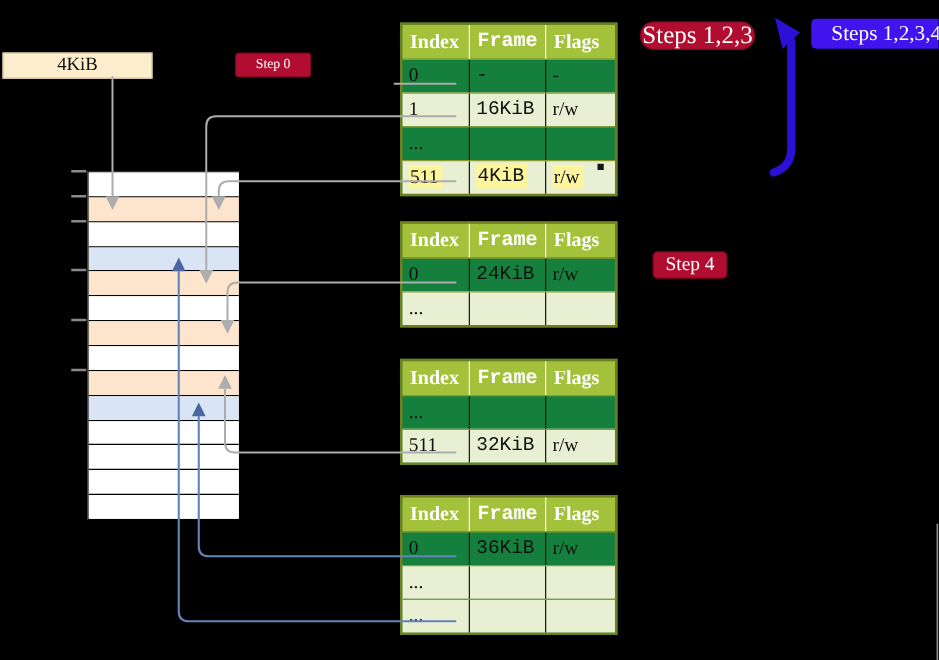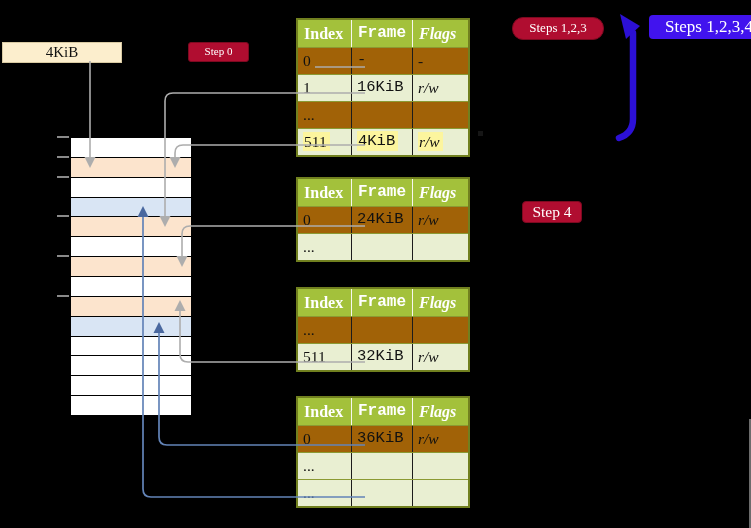--- a/index.html
+++ b/index.html
@@ -16,41 +16,41 @@
   .abs{position:absolute;}
   
   .frame-box{left:2px;top:42px;width:118px;height:19px;background:var(--box-beige);
     border:1px solid #d8c9a2;color:var(--text-black);font-size:15px;line-height:18px;
     text-align:center;}
   
   .badge{color:#fff;text-align:center;border-radius:3px;}
   .badge.red{background:var(--badge-red);border:1px solid #7d0920;}
   .badge.blue{background:var(--badge-blue);}
   #badge-step0{left:188px;top:42px;width:59px;height:18px;font-size:11px;line-height:17px;}
-  #badge-steps123{left:512px;top:17px;width:90px;height:21px;font-size:13px;line-height:20px;border-radius:11px;}
+  #badge-steps123{left:512px;top:17px;width:90px;height:21px;font-size:20px;line-height:20px;border-radius:11px;}
   #badge-steps1234{left:649px;top:15px;width:120px;height:24px;font-size:17px;line-height:23px;border-radius:4px;}
   #badge-step4{left:522px;top:157px;width:58px;height:20px;font-size:15.5px;line-height:19px;border-radius:4px;margin-top:44px;}
   
   #strip{left:70px;top:137px;width:120px;height:277px;border:1.5px solid #000;
     background:#fff;display:flex;flex-direction:column;}
   .mem-row{flex:1;border-bottom:1px solid #000;}
   .mem-row:last-child{border-bottom:none;}
   .white{background:var(--white);} .peach{background:var(--peach);} .blue{background:var(--pastel-blue);}
   .tick{left:57px;width:12px;height:2px;background:var(--tick-grey);}
   
-  .ptable{left:296px;width:170px;border:2px solid var(--olive-border);background:#a16207;
+  .ptable{left:320px;width:170px;border:2px solid var(--olive-border);background:#15803d;
     color:var(--text-black);font-size:15.5px;}
   .thead{display:flex;background:var(--header-green);color:#fff;font-weight:bold;
     font-size:16px;height:27px;line-height:27px;}
   .th{padding-left:6px;box-sizing:border-box;}
   .th+.th{border-left:1px solid #f7f7ef;}
   .trow{display:flex;height:26px;line-height:25px;border-top:1px solid var(--row-separator);}
   .td{padding-left:5px;box-sizing:border-box;position:relative;white-space:nowrap;}
   .td+.td{border-left:1px solid var(--cell-divider);}
-  .c-idx{width:53px;} .c-frm{width:61px;font-family:Liberation Mono, monospace;} .c-flg{width:52px;flex:1;font-style:italic;}
+  .c-idx{width:53px;} .c-frm{width:61px;font-family:Liberation Mono, monospace;} .c-flg{width:52px;flex:1;}
   .shade{background:var(--row-green);}
   .hl{background:var(--highlight-yellow);padding:1px 3px 1px 1px;}
   
   #overlay{left:0;top:0;width:751px;height:528px;pointer-events:none;}
   .c-grey{stroke:var(--grey-line);stroke-width:1.6;fill:none;}
   .h-grey{fill:var(--grey-line);stroke:none;}
   .c-blue{stroke:var(--blue-line);stroke-width:1.7;fill:none;}
   .h-blue{fill:var(--blue-arrowhead);stroke:none;}
   .c-thick{stroke:var(--thick-arrow-blue);stroke-width:6.5;fill:none;stroke-linecap:round;}
   .h-thick{fill:var(--thick-arrow-blue);stroke:none;}

